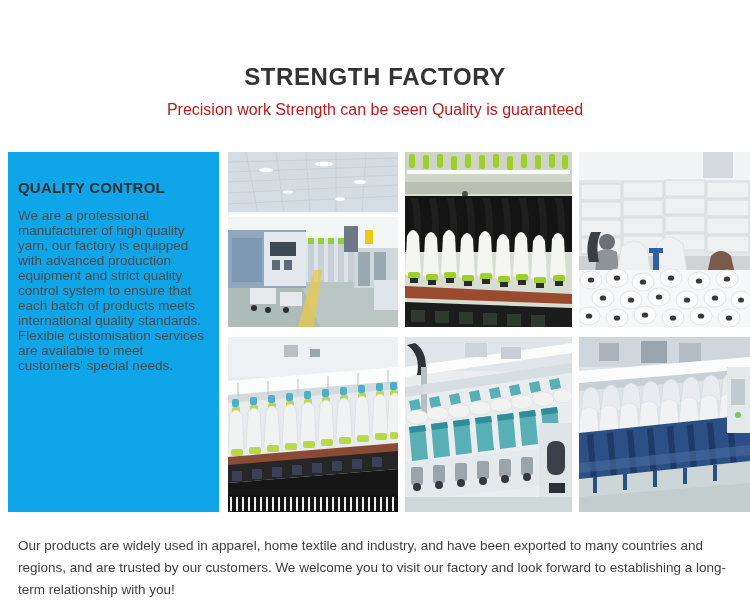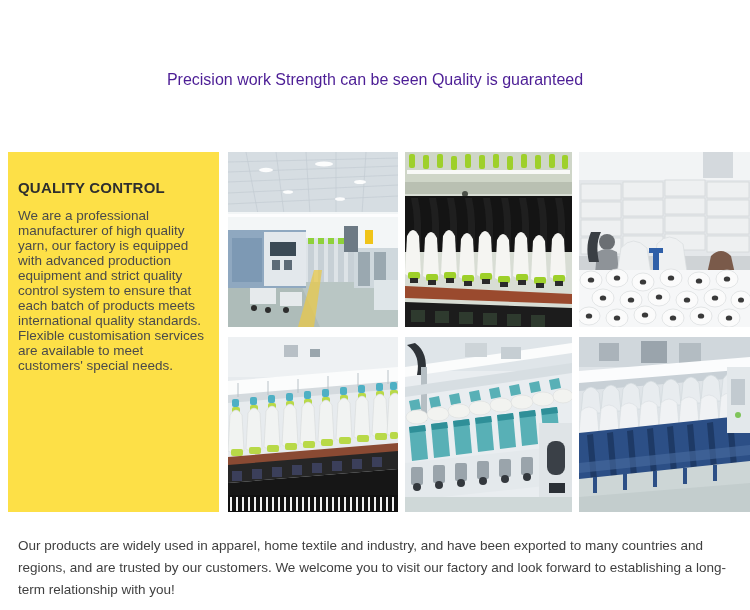--- a/index.html
+++ b/index.html
@@ -32,42 +32,42 @@
   .header-title {
     font-size: 24px;
     font-weight: bold;
     color: #333333;
     letter-spacing: 0.6px;
     line-height: 30px;
   }
   .header-subtitle {
     font-size: 16px;
     font-weight: normal;
-    color: #4c1d95;
+    color: #b91c1c;
     line-height: 24px;
     margin-top: 6px;
   }
 
   
   .band {
     position: absolute;
     top: 152px;
     left: 0;
     width: 750px;
     height: 360px;
   }
 
   
   .quality-panel {
     position: absolute;
     top: 0;
     left: 8px;
     width: 211px;
     height: 360px;
-    background: #fde047;
+    background: #0ea5e9;
     padding: 26px 12px 10px 10px;
   }
   .quality-title {
     font-size: 15px;
     font-weight: bold;
     color: #2e2e2e;
     letter-spacing: 0.2px;
     line-height: 20px;
     margin-bottom: 10px;
   }
@@ -113,20 +113,21 @@
     color: #3f3f3f;
     line-height: 22px;
   }
 </style>
 </head>
 <body>
 
 <div class="page">
 
   <div class="header">
+    <div class="header-title">STRENGTH FACTORY</div>
     <div class="header-subtitle">Precision work Strength can be seen Quality is guaranteed</div>
   </div>
 
   <div class="band">
 
     <div class="quality-panel">
       <div class="quality-title">QUALITY CONTROL</div>
       <div class="quality-body">We are a professional manufacturer of high quality yarn, our factory is equipped with advanced production equipment and strict quality control system to ensure that each batch of products meets
 international quality standards.  Flexible customisation services are available to meet customers' special needs.</div>
     </div>

